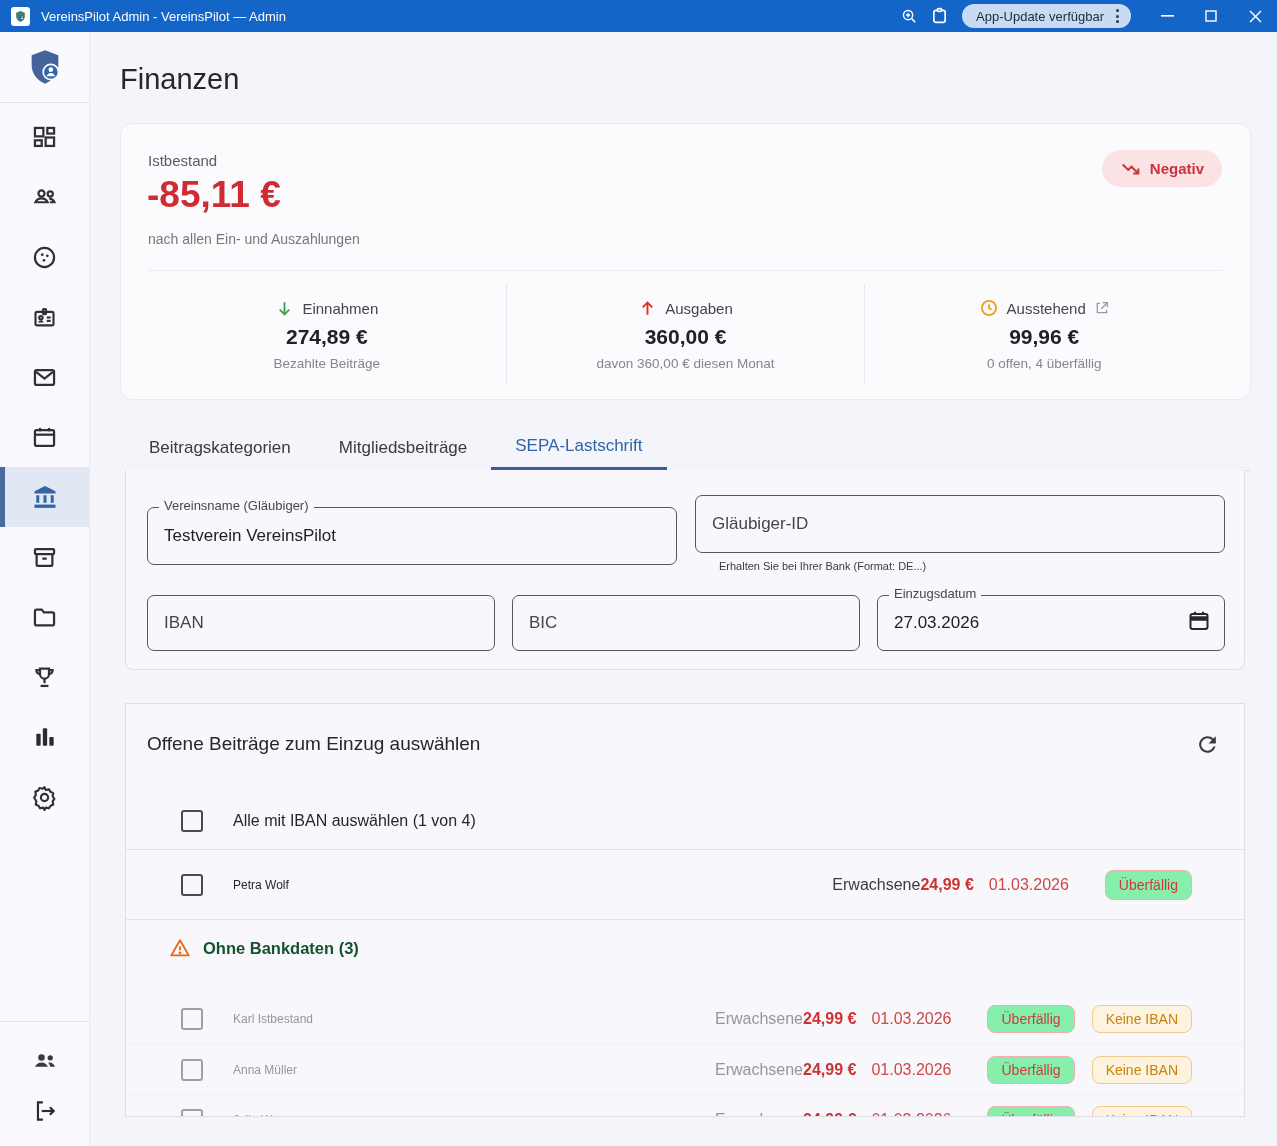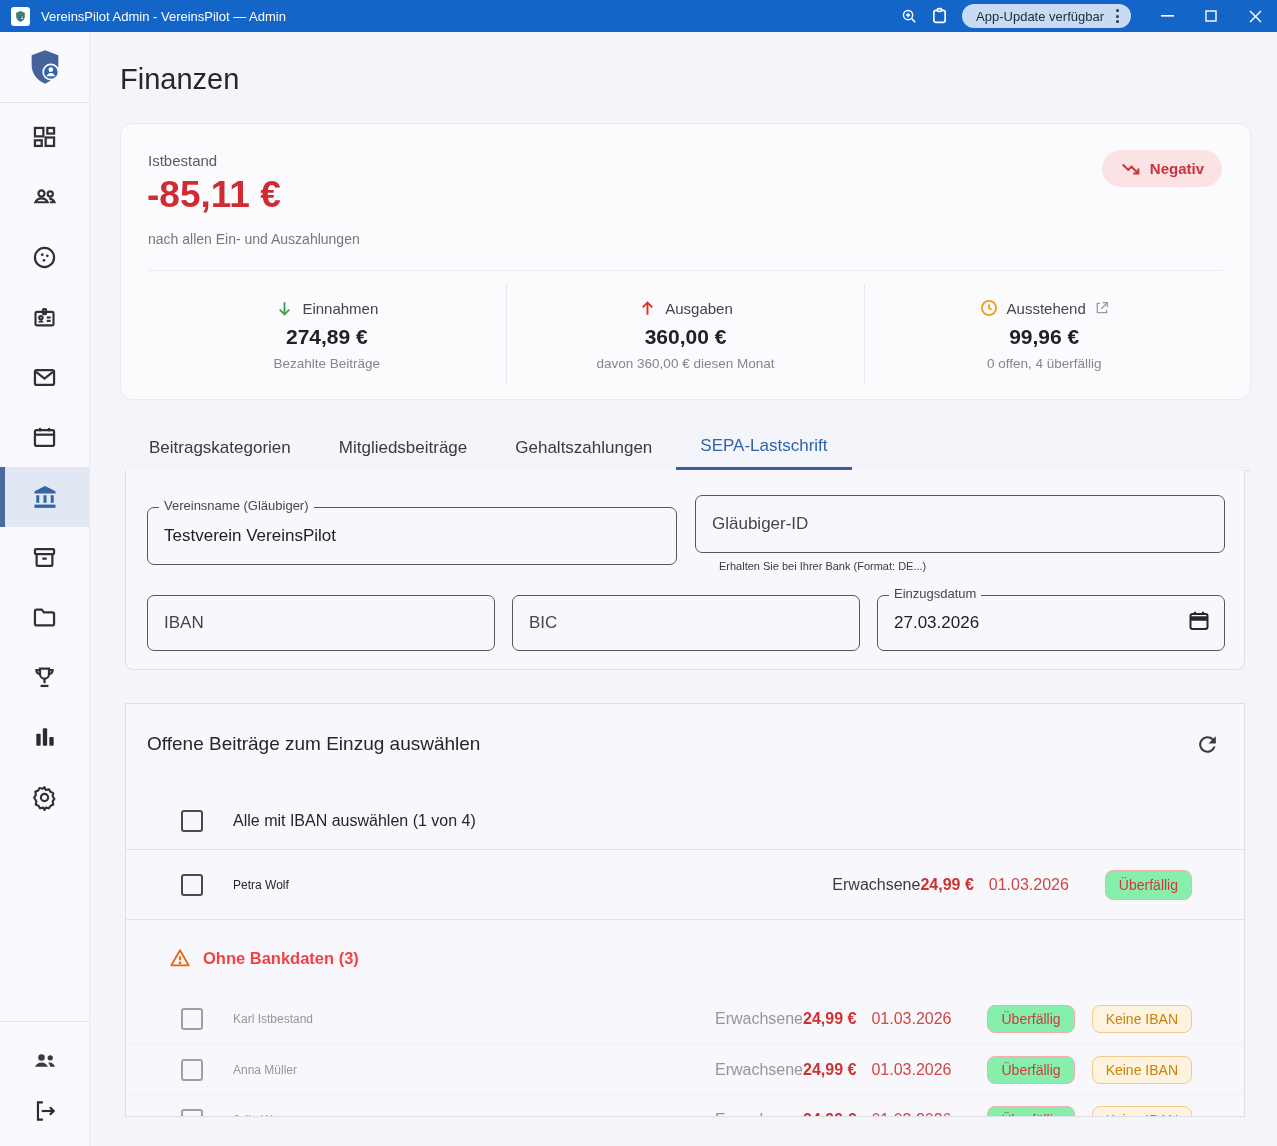--- a/index.html
+++ b/index.html
@@ -74,21 +74,21 @@
   .drow .name { margin-left:30px; font-size:12px; color:#26262C; width:397px; }
   .drow .cat { font-size:16px; color:#3A3A40; flex:1;text-align:right; }
   .drow .amount { font-size:16px; font-weight:700; color:#CC3232; }
   .drow .ddate { font-size:16px; color:#CE4747; margin-left:15px; }
   .badge { border-radius:8px; font-size:14px; display:flex; align-items:center; padding:0 13px; height:30px; white-space:nowrap; }
   .badge.overdue { background:#86efac; border:1px solid #F0AEB4; color:#CD3B41; margin-left:36px; }
   .badge.noiban { background:#FDF3DE; border:1px solid #EFCC8E; color:#C8820A; margin-left:17px; }
   .drow.disabled .name { color:#95959B; width:330px; }
   .drow.disabled .cat { color:#95959B; }
   .drow.disabled .badge { height:28px; }
-  .warn-header { position:absolute; left:43px; top:243px; display:flex; align-items:center; gap:12px; font-size:16.5px; font-weight:700; color:#ef4444;justify-content:flex-end; }
+  .warn-header { position:absolute; left:43px; top:233px; display:flex; align-items:center; gap:12px; font-size:16.5px; font-weight:700; color:#14532d;justify-content:flex-end; }
 </style>
 </head>
 <body>
 
 <div id="app">
 
   <div class="titlebar">
     <div class="titlebar-appicon">
       <svg width="13" height="13" viewBox="0 0 24 24">
           <path d="M12 2 4 5v6c0 5 3.4 9.3 8 11 4.6-1.7 8-6 8-11V5z" fill="#3E7F74"></path>
@@ -312,21 +312,20 @@
           </div>
           <div class="stat-value">99,96 €</div>
           <div class="stat-sub">0 offen, 4 überfällig</div>
         </div>
       </div>
     </div>
 
     <div class="tabs">
       <div class="tab">Beitragskategorien</div>
       <div class="tab">Mitgliedsbeiträge</div>
-      <div class="tab">Gehaltszahlungen</div>
       <div class="tab active">SEPA-Lastschrift</div>
     </div>
 
     <div class="form-card">
       <div class="field" style="left:569px; top:25px; width:530px; height:58px;">
         <input type="text" placeholder="Gläubiger-ID" style="">
       </div>
       <div class="field" style="left:21px; top:37px; width:530px; height:58px;">
         <span class="float-label">Vereinsname (Gläubiger)</span>
         <input type="text" value="Testverein VereinsPilot" style="">

